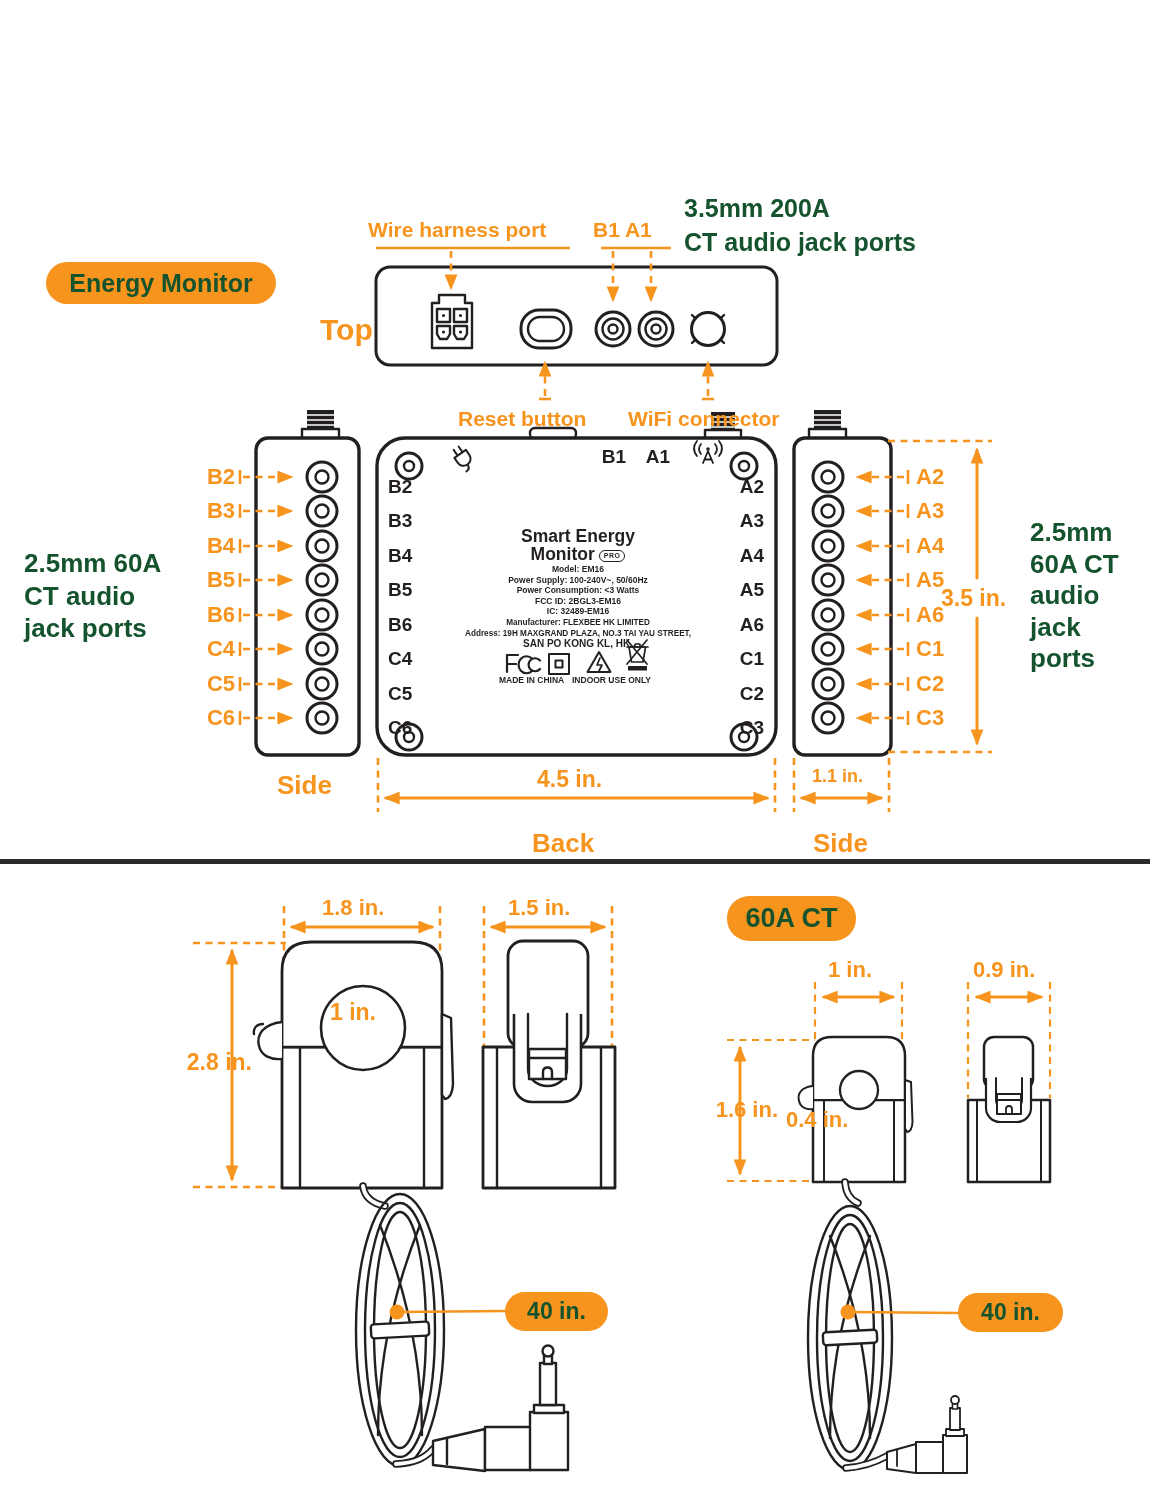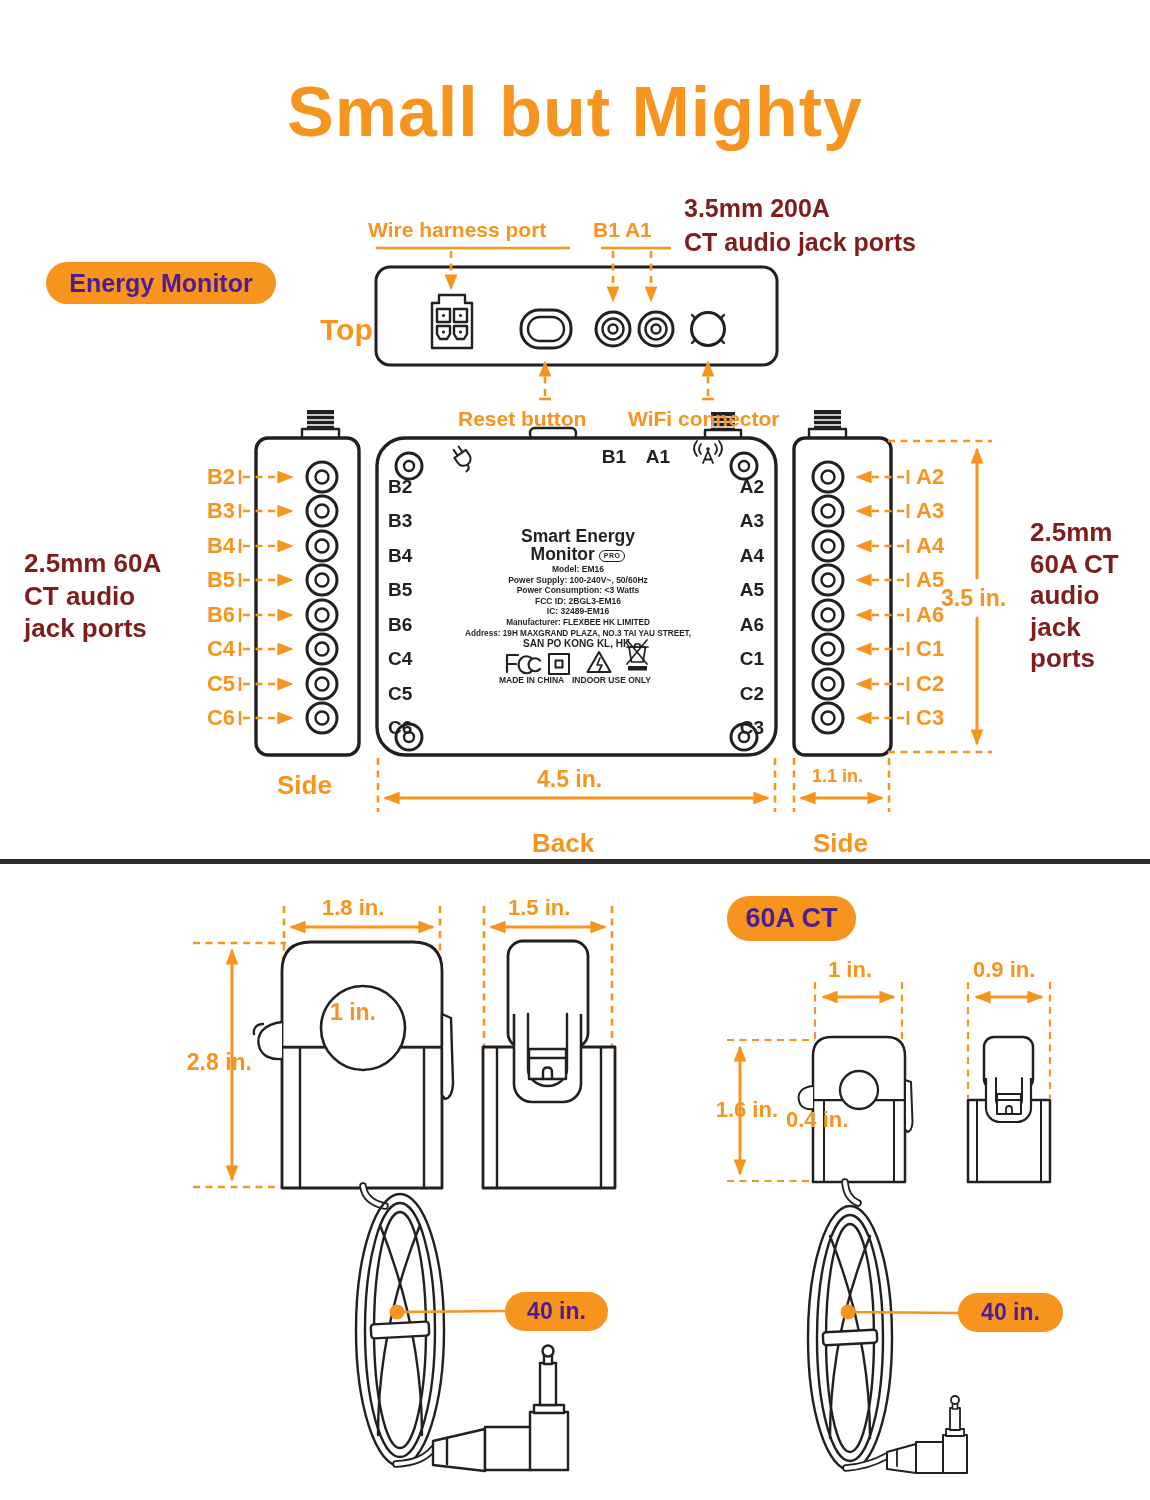--- a/index.html
+++ b/index.html
@@ -10,25 +10,25 @@
   .kf {fill:#fff;stroke:#231F20;stroke-width:3;stroke-linejoin:round;}
   .k2 {fill:none;stroke:#231F20;stroke-width:2.4;stroke-linecap:round;stroke-linejoin:round;}
   .kf2{fill:#fff;stroke:#231F20;stroke-width:2.4;stroke-linejoin:round;}
   .df {fill:#231F20;}
   .o  {fill:none;stroke:#F7941E;stroke-width:3;stroke-linecap:round;}
   .ou {fill:none;stroke:#F7941E;stroke-width:2.6;}
   .od {fill:none;stroke:#F7941E;stroke-width:2.6;stroke-dasharray:7 5.5;}
   .tube1{fill:none;stroke:#231F20;stroke-width:7.5;stroke-linecap:round;}
   .tube2{fill:none;stroke:#fff;stroke-width:4;stroke-linecap:round;}
   .lab{position:absolute;color:#F7941E;font-weight:600;line-height:1.2;white-space:nowrap;}
-  .dk {color:#7f1d1d;}
+  .dk {color:#14532d;}
   .ctr{text-align:left;}
   .rt{text-align:right;}
   .title{left:0;top:70px;width:100%;text-align:center;font-size:70px;font-weight:700;letter-spacing:1px;}
-  .pill{position:absolute;background:#F7941E;color:#4c1d95;font-weight:700;display:flex;
+  .pill{position:absolute;background:#F7941E;color:#14532d;font-weight:700;display:flex;
         align-items:center;justify-content:center;white-space:nowrap;}
   .plate{position:absolute;color:#231F20;font-weight:700;text-align:center;white-space:nowrap;}
   .pro{display:inline-block;border:1.5px solid #231F20;border-radius:7px;font-size:7px;
        font-weight:700;padding:0 4px;line-height:10px;margin-left:4px;vertical-align:2px;letter-spacing:.5px;}
 </style>
 </head>
 <body>
 
 <div id="canvas">
 
@@ -352,21 +352,20 @@
       <rect x="916" y="1442" width="27" height="31" class="kf2" style="stroke-width:2"></rect>
       <rect x="943" y="1435" width="24" height="38" class="kf2" style="stroke-width:2"></rect>
       <rect x="946" y="1429" width="18" height="7" class="kf2" style="stroke-width:1.8"></rect>
       <rect x="950" y="1408" width="10" height="22" class="kf2" style="stroke-width:1.8"></rect>
       <rect x="952.5" y="1402" width="5" height="7" class="kf2" style="stroke-width:1.6"></rect>
       <circle cx="955" cy="1400" r="4" class="kf2" style="stroke-width:1.8"></circle>
     </g>
   </g>
 </svg>
 
-<div class="lab title">Small but Mighty</div>
 
 <div class="lab ctr" style="left:368px;top:217px;width:205px;font-size:21px">Wire harness port</div>
 <div class="lab ctr" style="left:593px;top:217px;width:85px;font-size:21px">B1 A1</div>
 <div class="lab dk" style="left:684px;top:193px;font-size:25px">3.5mm 200A</div>
 <div class="lab dk" style="left:684px;top:227px;font-size:25px">CT audio jack ports</div>
 
 <div class="pill" style="left:46px;top:262px;width:230px;height:42px;border-radius:21px;font-size:25px">Energy Monitor</div>
 <div class="lab" style="left:320px;top:312px;font-size:30px">Top</div>
 <div class="lab ctr" style="left:458px;top:406px;width:175px;font-size:21px">Reset button</div>
 <div class="lab ctr" style="left:628px;top:406px;width:165px;font-size:21px">WiFi connector</div>

